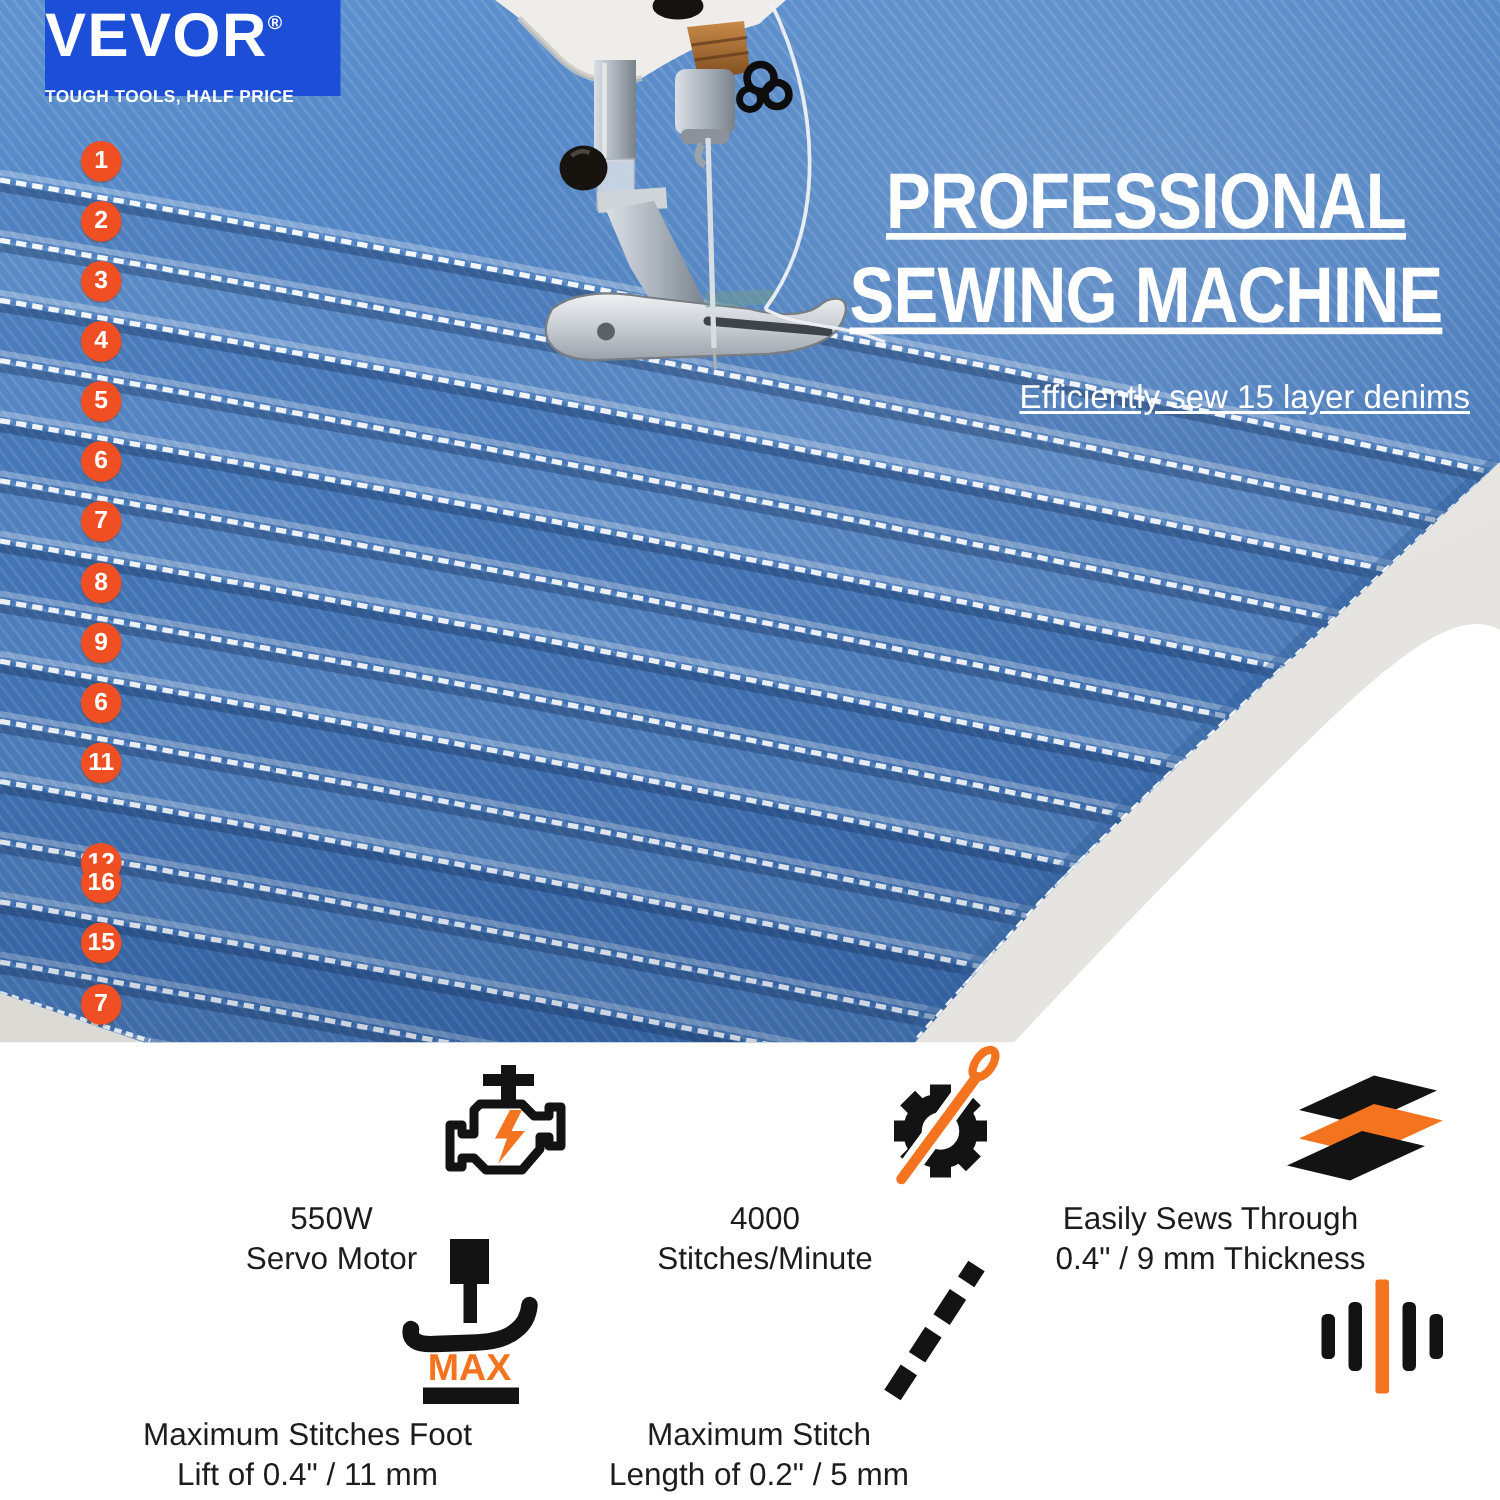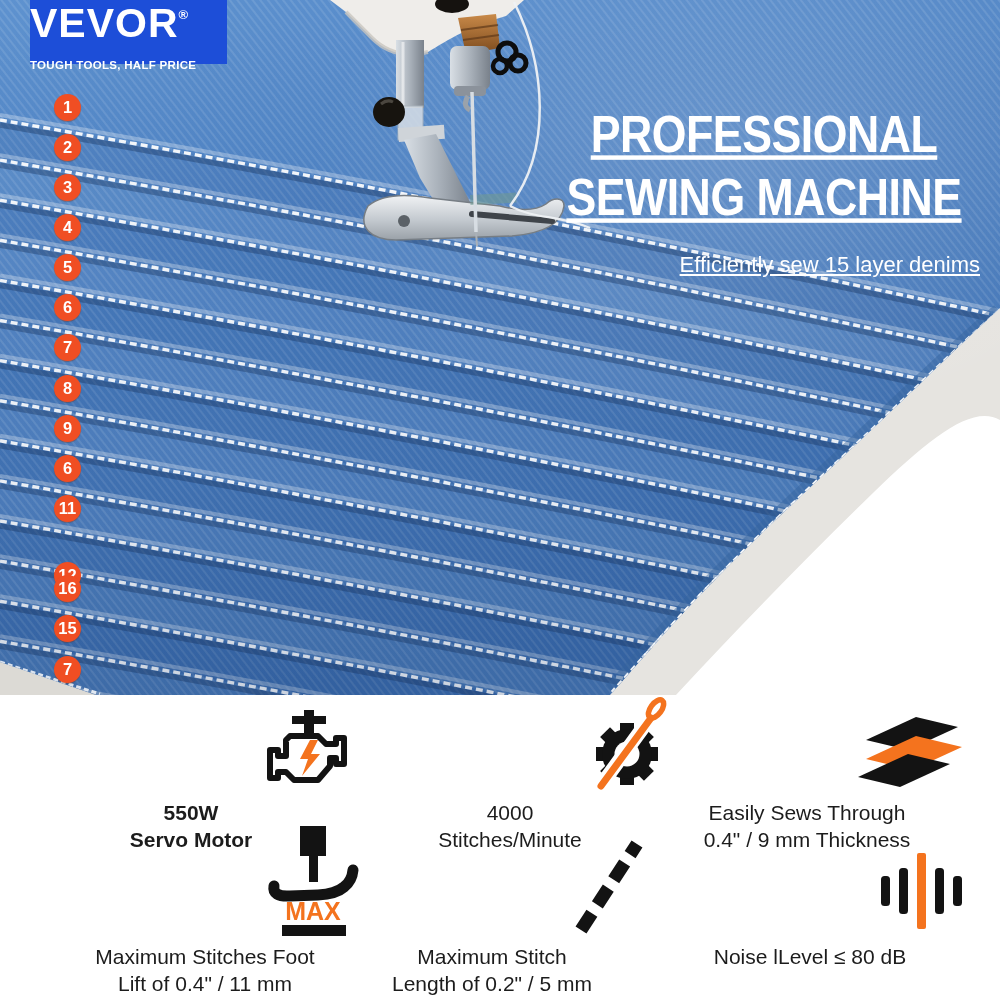--- a/index.html
+++ b/index.html
@@ -214,21 +214,21 @@
       <span class="badge" style="left: 54px; top: 454.85px;">6</span>
       <span class="badge" style="left: 54px; top: 495px;">11</span>
       <span class="badge" style="left: 54px; top: 562px; text-decoration: underline;">12</span>
       <span class="badge" style="left: 54px; top: 575.3px;">16</span>
       <span class="badge" style="left: 54px; top: 615.45px;">15</span>
       <span class="badge" style="left: 54px; top: 655.6px;">7</span>
     </div>
 
   <section>
 
-    <div class="feature" style="left:26px;top:706px;font-weight:bold;">
+    <div class="feature" style="left:56px;top:706px;">
       <div class="ficon">
         <svg width="96" height="82" viewBox="0 0 96 82">
           <rect x="44" y="0" width="10" height="7" fill="#131313"></rect>
           <rect x="32" y="6" width="34" height="8" fill="#131313"></rect>
           <rect x="44" y="14" width="10" height="12" fill="#131313"></rect>
           <path d="M30,26 H58 L66,34 H76 V28 H84 V54 H76 V48 H70 V56 L58,70 H34 L26,62 H18 V68 H10 V40 H18 V46 H26 V30 Z" fill="#ffffff" stroke="#131313" stroke-width="6" stroke-linejoin="round"></path>
           <polygon points="50,30 40,49 48,49 42,66 60,44 51,44 58,30" fill="#F4731E"></polygon>
         </svg>
       </div>
       <div class="fcap">
@@ -282,21 +282,21 @@
           <text x="53" y="96" font-size="25" font-weight="bold" fill="#F4731E" text-anchor="middle" font-family="Liberation Sans, sans-serif">MAX</text>
           <rect x="22" y="101" width="64" height="11" fill="#131313"></rect>
         </svg>
       </div>
       <div class="fcap">
         <div>Maximum Stitches Foot</div>
         <div>Lift of 0.4" / 11 mm</div>
       </div>
     </div>
 
-    <div class="feature" style="left:327px;top:850px;">
+    <div class="feature" style="left:341px;top:850px;">
       <div class="ficon">
         <svg width="96" height="104" viewBox="0 0 96 104">
           <line x1="20" y1="98" x2="76" y2="12" stroke="#131313" stroke-width="13" stroke-dasharray="20 10"></line>
         </svg>
       </div>
       <div class="fcap">
         <div>Maximum Stitch</div>
         <div>Length of 0.2" / 5 mm</div>
       </div>
     </div>
@@ -304,20 +304,16 @@
     <div class="feature" style="left:645px;top:850px;">
       <div class="ficon">
         <svg width="106" height="90" viewBox="0 0 106 90">
           <rect x="12" y="30" width="9" height="30" rx="3.5" fill="#131313"></rect>
           <rect x="30" y="22" width="9" height="46" rx="3.5" fill="#131313"></rect>
           <rect x="48" y="7" width="9" height="76" rx="2" fill="#F4731E"></rect>
           <rect x="66" y="22" width="9" height="46" rx="3.5" fill="#131313"></rect>
           <rect x="84" y="30" width="9" height="30" rx="3.5" fill="#131313"></rect>
         </svg>
       </div>
-      <div class="fcap">
-        <div>Noise lLevel ≤ 80 dB</div>
-        <div></div>
-      </div>
     </div>
 
   </section>
 </div>
 
 </body></html>

